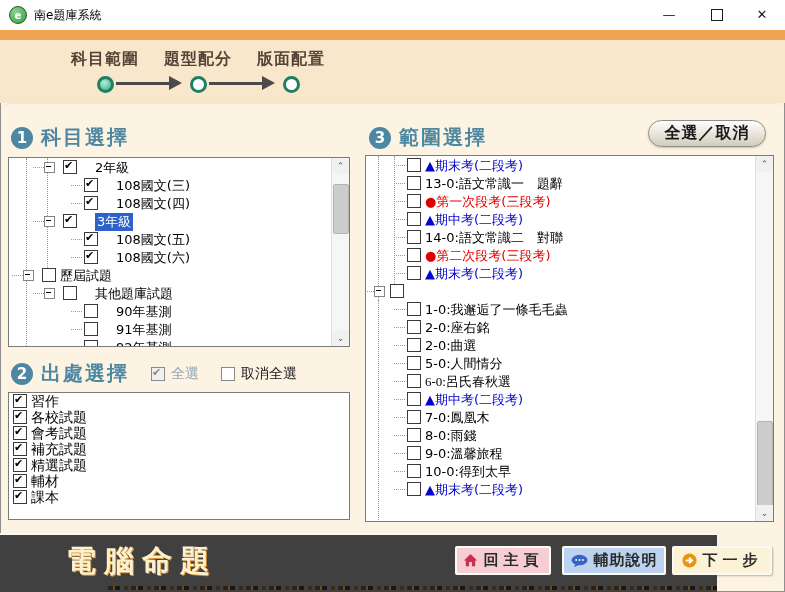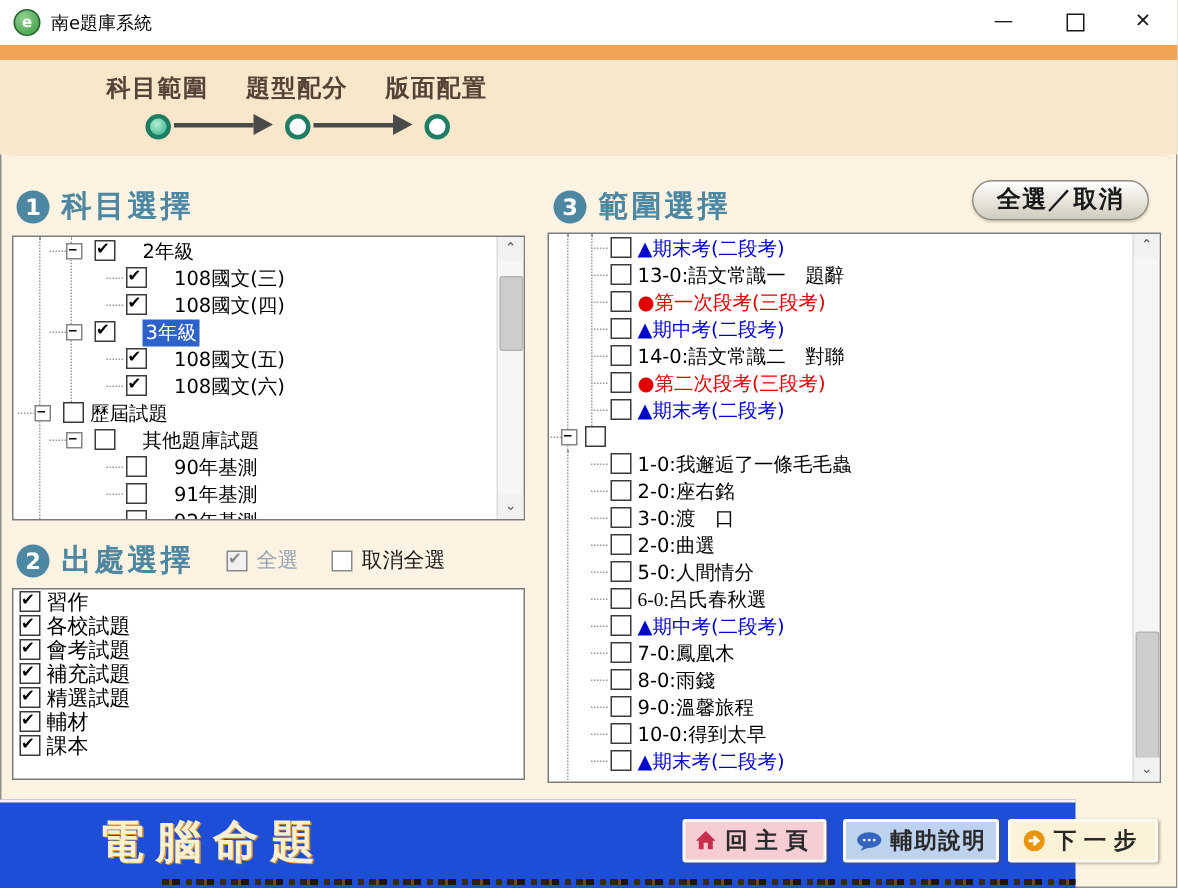--- a/index.html
+++ b/index.html
@@ -91,21 +91,21 @@
   .vscroll{position:absolute;top:0;right:0;width:17px;bottom:0;background:#F6F6F4;
            border-left:1px solid #DEDEDE;}
   .sc-arrow{position:absolute;left:0;width:17px;height:16px;color:#555;font-size:9px;
             display:flex;align-items:center;justify-content:center;background:#F1F1EF;}
   .sc-arrow.up{top:0;}
   .sc-arrow.down{bottom:0;}
   .sc-thumb{position:absolute;left:1px;width:14px;background:#CDCDCD;
             border:1px solid #B4B4B4;border-radius:2px;}
 
   
-  .footer{position:absolute;left:0;top:533px;width:717px;height:59px;background:#1d4ed8;
+  .footer{position:absolute;left:0;top:533px;width:717px;height:59px;background:#404040;
           border-top:2px solid #FDF8EA;box-sizing:border-box;}
   .footer-title{position:absolute;left:66px;top:6px;font-size:30px;font-weight:bold;
                 color:#FBF0CF;letter-spacing:8px;text-shadow:1px 1px 0 #D98E2B;}
   .fbtn{position:absolute;top:11px;height:25px;border:2px solid #FBFBF6;border-radius:2px;
         display:flex;align-items:center;justify-content:center;font-size:15px;
         font-weight:bold;color:#2a2a2a;cursor:default;box-sizing:content-box;
         box-shadow:1px 1px 2px rgba(100,70,30,.4);}
   .fbtn .ficon{display:flex;align-items:center;margin-right:6px;}
   .fbtn.home{left:455px;width:92px;background:#F6CDD3;letter-spacing:5px;}
   .fbtn.help{left:562px;width:100px;background:#BDD2EF;letter-spacing:1px;}
@@ -322,25 +322,20 @@
         </div>
         <div class="tree-row">
           <span class="stub" style="left: 28px;"></span>
           <span class="cb" style="left: 41px;"></span>
           <span class="tree-label" style="left: 59px;">1-0:我邂逅了一條毛毛蟲</span>
         </div>
         <div class="tree-row">
           <span class="stub" style="left: 28px;"></span>
           <span class="cb" style="left: 41px;"></span>
           <span class="tree-label" style="left: 59px;">2-0:座右銘</span>
-        </div>
-        <div class="tree-row">
-          <span class="stub" style="left: 28px;"></span>
-          <span class="cb" style="left: 41px;"></span>
-          <span class="tree-label" style="left: 59px;">3-0:渡　口</span>
         </div>
         <div class="tree-row">
           <span class="stub" style="left: 28px;"></span>
           <span class="cb" style="left: 41px;"></span>
           <span class="tree-label" style="left: 59px;">2-0:曲選</span>
         </div>
         <div class="tree-row">
           <span class="stub" style="left: 28px;"></span>
           <span class="cb" style="left: 41px;"></span>
           <span class="tree-label" style="left: 59px;">5-0:人間情分</span>

